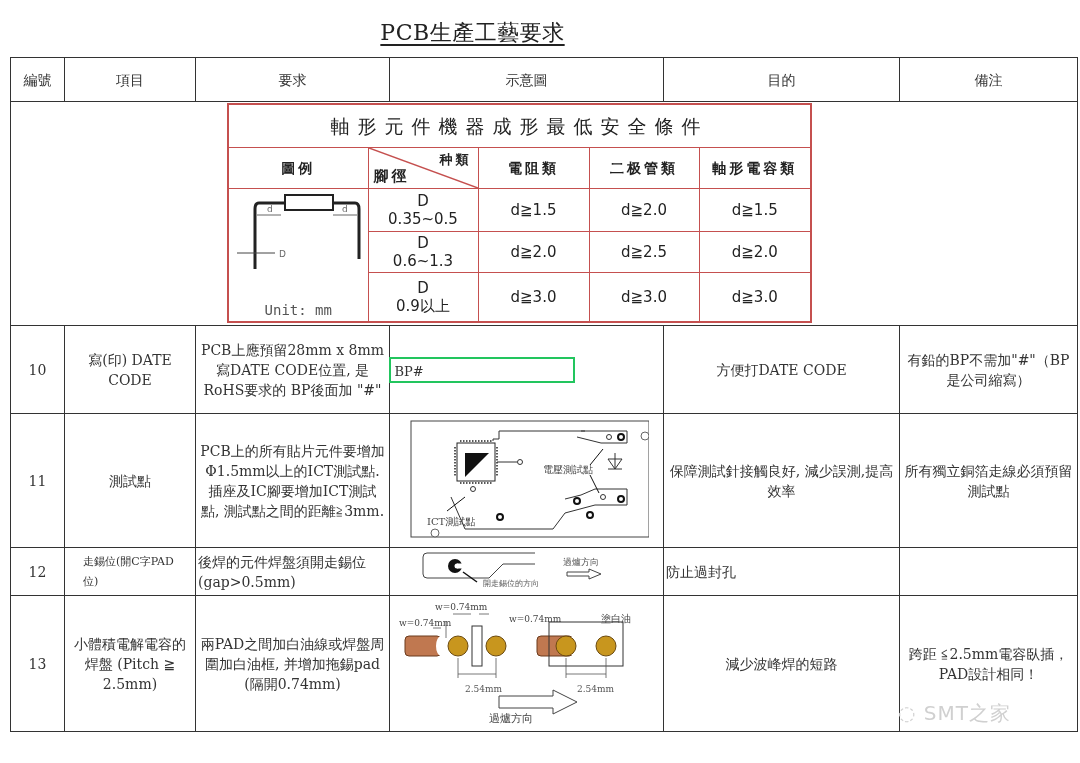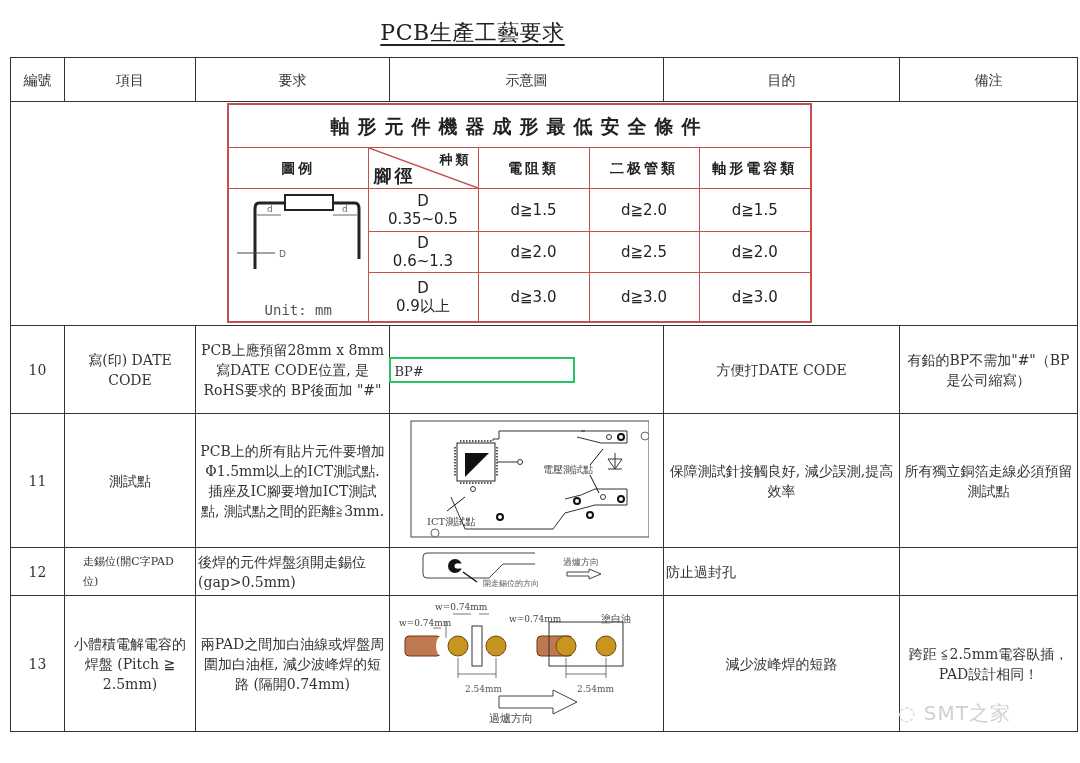--- a/index.html
+++ b/index.html
@@ -14,26 +14,26 @@
                 font-size:14px;line-height:20px;padding:0 4px;
                 font-family:"DejaVu Serif","Liberation Serif",serif;color:#333;}
   .hdr td{height:43px;font-family:"DejaVu Sans","Liberation Sans",sans-serif;font-size:14px;}
   .left{text-align:left !important;}
   
   .redwrap{position:relative;height:223px;}
   table.red{position:absolute;left:216px;top:1px;width:583px;height:219px;
             border-collapse:collapse;table-layout:fixed;border:2px solid #c5504f;}
   table.red td{border:1.5px solid #c5504f;padding:0;text-align:center;
                font-family:"DejaVu Sans","Liberation Sans",sans-serif;font-size:15px;color:#222;line-height:18px;}
-  table.red .rtitle{height:42px;font-family:"DejaVu Serif",serif;font-size:19px;letter-spacing:8px;font-weight:bold;}
+  table.red .rtitle{height:42px;font-family:"DejaVu Serif",serif;font-size:19px;letter-spacing:8px;font-weight:normal;}
   table.red .rh{height:40px;font-family:"DejaVu Serif",serif;font-size:14px;font-weight:bold;letter-spacing:3px;}
   .diag{position:relative;}
   .diag svg{position:absolute;left:0;top:0;width:100%;height:100%;}
   .diag .t1{position:absolute;right:6px;top:3px;font-size:13px;}
-  .diag .t2{position:absolute;left:5px;bottom:3px;font-size:18px;}
+  .diag .t2{position:absolute;left:5px;bottom:3px;font-size:15px;}
   .val{font-size:16px;}
   .bpbox{display:inline-block;width:186px;height:26px;border:2px solid #22c55e;text-align:left;
          padding-left:4px;line-height:26px;font-size:13px;box-sizing:border-box;margin-left:-90px;}
   .wm{position:absolute;left:898px;top:700px;font-family:"DejaVu Sans",sans-serif;
       font-size:20px;color:#d0d0d0;letter-spacing:1px;}
 </style>
 </head>
 <body>
 
 <div class="title"><span>PCB生產工藝要求</span></div>
@@ -199,21 +199,21 @@
         <path d="M176 24 H198 V21 L210 26 L198 31 V28 H176 Z" fill="#fff" stroke="#444"></path>
       </svg>
     </td>
     <td class="left" style="padding:0 2px;">防止過封孔</td>
     <td></td>
   </tr>
 
   <tr style="height:133px">
     <td>13</td>
     <td>小體積電解電容的焊盤 (Pitch ≧ 2.5mm)</td>
-    <td>兩PAD之間加白油線或焊盤周圍加白油框, 減少波峰焊的短路 (隔開0.74mm)</td>
+    <td>兩PAD之間加白油線或焊盤周圍加白油框, 并增加拖錫pad (隔開0.74mm)</td>
     <td style="padding:0;">
       <svg width="272" height="130" viewBox="0 0 272 130">
         <rect x="14" y="40" width="36" height="20" rx="4" fill="#c07850" stroke="#6b3a1c"></rect>
         <ellipse cx="50" cy="50" rx="5" ry="10" fill="#fff"></ellipse>
         <circle cx="67" cy="50" r="10" fill="#c8961e" stroke="#6b4a10"></circle>
         <rect x="81" y="30" width="10" height="40" fill="#fff" stroke="#333"></rect>
         <circle cx="105" cy="50" r="10" fill="#c8961e" stroke="#6b4a10"></circle>
         <rect x="146" y="40" width="36" height="20" rx="4" fill="#c07850" stroke="#6b3a1c"></rect>
         <ellipse cx="182" cy="50" rx="5" ry="10" fill="#fff"></ellipse>
         <rect x="158" y="26" width="74" height="44" fill="none" stroke="#333"></rect>

